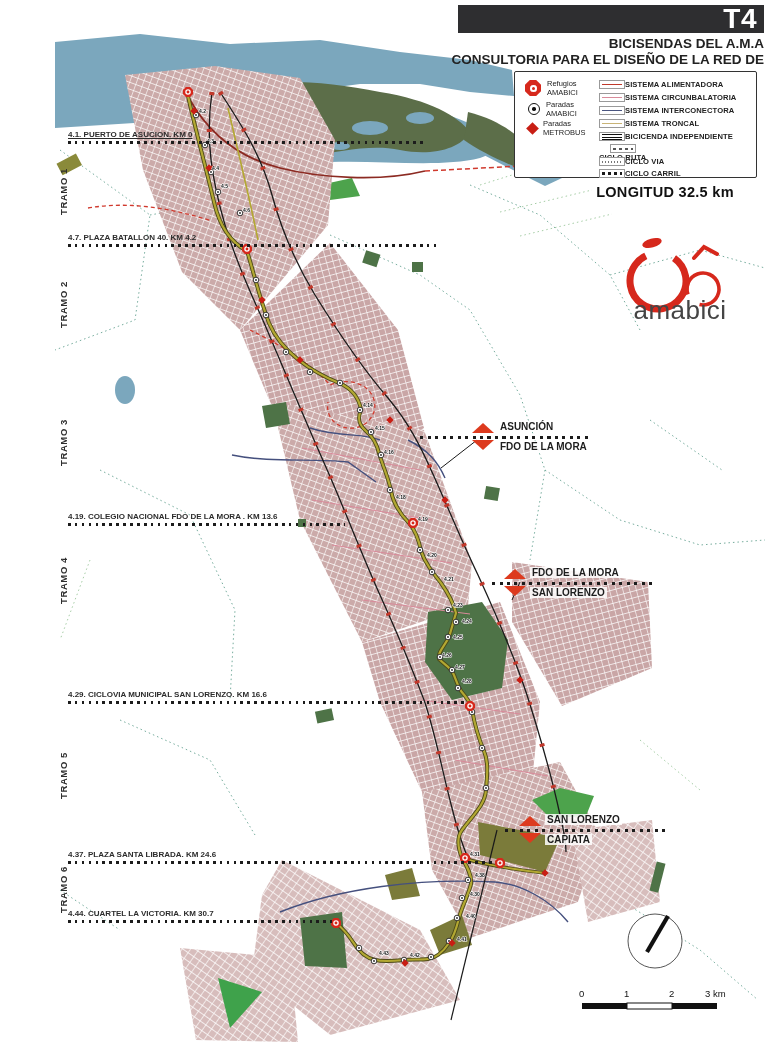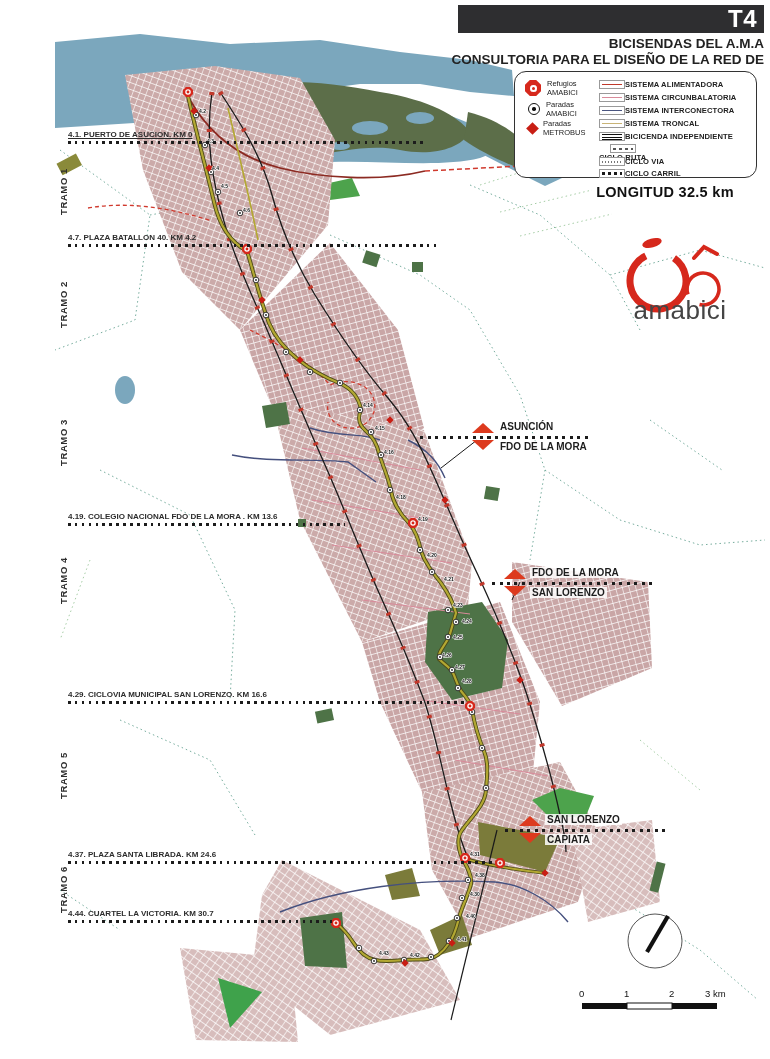--- a/index.html
+++ b/index.html
@@ -4,27 +4,27 @@
 <style>
   html,body{margin:0;padding:0;background:#888;}
   .canvas{position:relative;width:770px;height:1059px;background:#ffffff;overflow:hidden;
           font-family:"Liberation Sans",sans-serif;color:#2a2a2a;}
   .abs{position:absolute;}
   svg{display:block;}
 
   
   .hdr-bar{position:absolute;left:458px;top:5px;width:306px;height:28px;background:#2e2e30;
            display:flex;align-items:center;justify-content:flex-end;padding-right:7px;box-sizing:border-box;}
-  .hdr-tag{color:#fff;font-size:24px;font-weight:bold;letter-spacing:.5px;line-height:1;}
+  .hdr-tag{color:#fff;font-size:28px;font-weight:bold;letter-spacing:.5px;line-height:1;}
   .hdr-title{position:absolute;right:6px;top:36px;width:420px;text-align:right;
              font-size:13.5px;font-weight:bold;line-height:16px;color:#222;}
 
   
   .legend{position:absolute;left:514px;top:71px;width:243px;height:107px;background:#fff;
-          border:1.6px solid #333;border-radius:12px;box-sizing:border-box;}
+          border:1.6px solid #333;border-radius:2px;box-sizing:border-box;}
   .lg-pt{position:absolute;left:10px;display:flex;align-items:center;gap:6px;}
   .lg-pt-label{font-size:7.5px;line-height:9px;color:#222;}
   .lg-row{position:absolute;left:84px;display:flex;align-items:center;height:11px;}
   .lg-box{width:26px;height:9px;border:1px solid #999;background:#fff;display:flex;align-items:center;
           justify-content:center;box-sizing:border-box;flex:0 0 auto;}
   .lg-line{width:20px;height:1.6px;background:#555;}
   .lg-line.double{height:6px;background:repeating-linear-gradient(180deg,#111 0 1.4px,transparent 1.4px 2.6px);}
   .lg-line.dashed{height:2px;background:repeating-linear-gradient(90deg,#555 0 3.5px,transparent 3.5px 6px);}
   .lg-line.fine{height:2px;background:repeating-linear-gradient(90deg,#777 0 1.5px,transparent 1.5px 3px);}
   .lg-line.squares{height:3.4px;background:repeating-linear-gradient(90deg,#1a1a1a 0 3px,transparent 3px 6px);}

